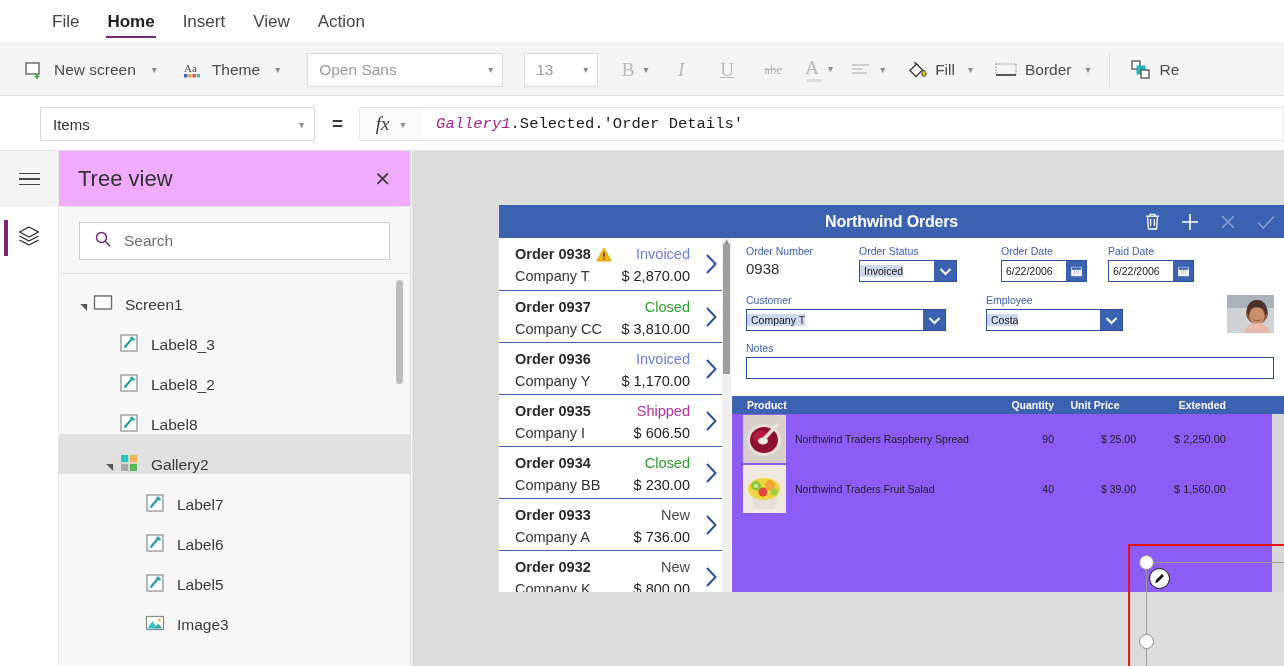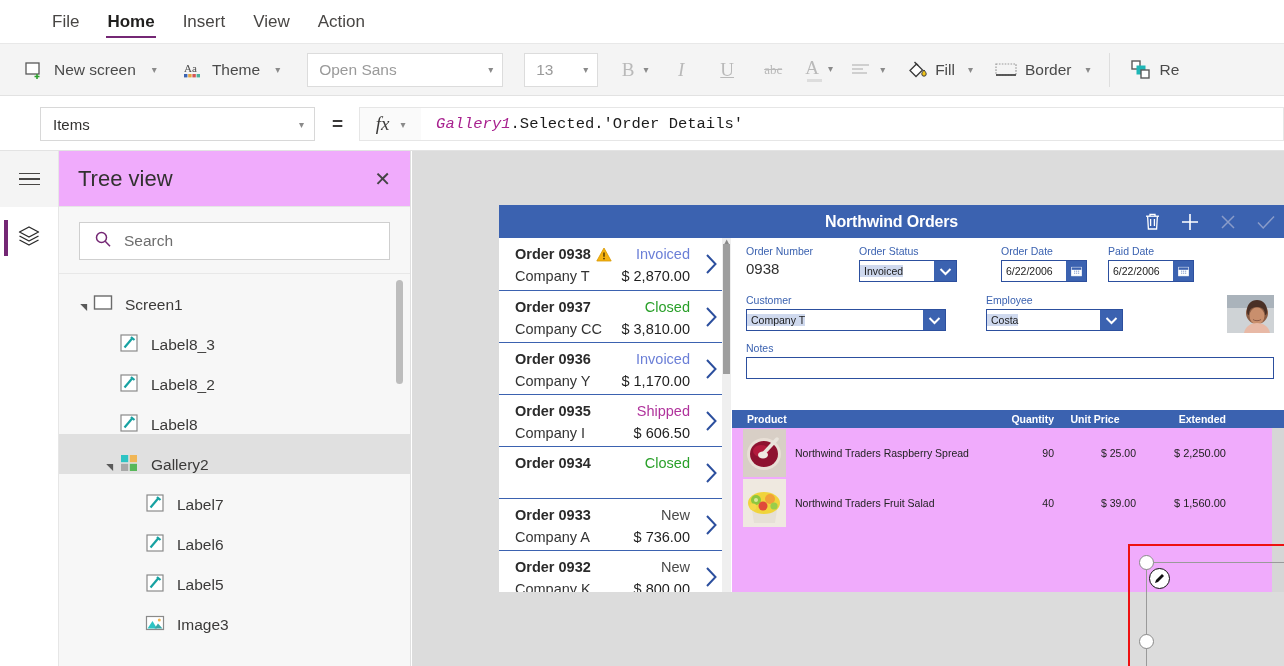--- a/index.html
+++ b/index.html
@@ -239,21 +239,21 @@
     position: absolute; right: 10px; top: 57px; width: 47px; height: 38px;
     overflow: hidden;
   }
   .notes-input {
     height: 22px; border: 1.6px solid #2c4f9e; background: #fff; cursor: text;
   }
 
   
   .prodgal {
     position: absolute; left: 233px; top: 191px; right: 0px; bottom: 0px;
-    background: #f0abfc; overflow: hidden; margin-top: 14px;
+    background: #8b5cf6; overflow: hidden;
   }
   .prod-head {
     height: 18px; background: #3b62b0; display: flex; align-items: center;
     font-size: 10.5px; font-weight: bold; color: #fff;
   }
   .ph-prod { width: 244px; padding-left: 15px; }
   .ph-qty  { width: 78px; text-align: right; }
   .ph-unit { width: 82px; text-align: center; }
   .ph-ext  { width: 90px; text-align: right; }
   .prod-row { height: 50px; display: flex; align-items: center; }
@@ -651,20 +651,24 @@
               </svg>
             </span>
           </div>
           <div class="order-item">
             <div class="order-l1">
               <span class="o-num">
                 <span>Order 0934</span>
               </span>
               <span class="o-status" style="color: rgb(42, 160, 42);">Closed</span>
             </div>
+            <div class="order-l2">
+              <span class="o-comp">Company BB</span>
+              <span class="o-amt">$ 230.00</span>
+            </div>
             <span class="o-chev">
               <svg width="13" height="22" viewBox="0 0 13 22">
                 <path d="M2 2 10.5 11 2 20" stroke="#2c4f9e" stroke-width="2" fill="none"></path>
               </svg>
             </span>
           </div>
           <div class="order-item">
             <div class="order-l1">
               <span class="o-num">
                 <span>Order 0933</span>

